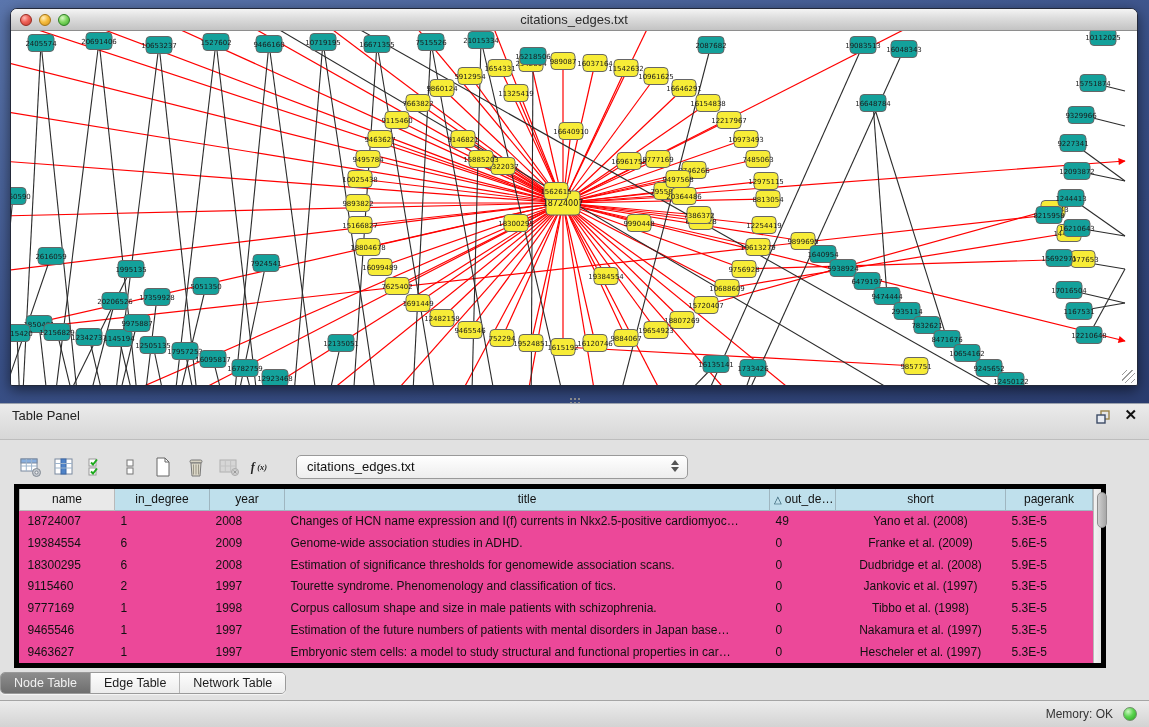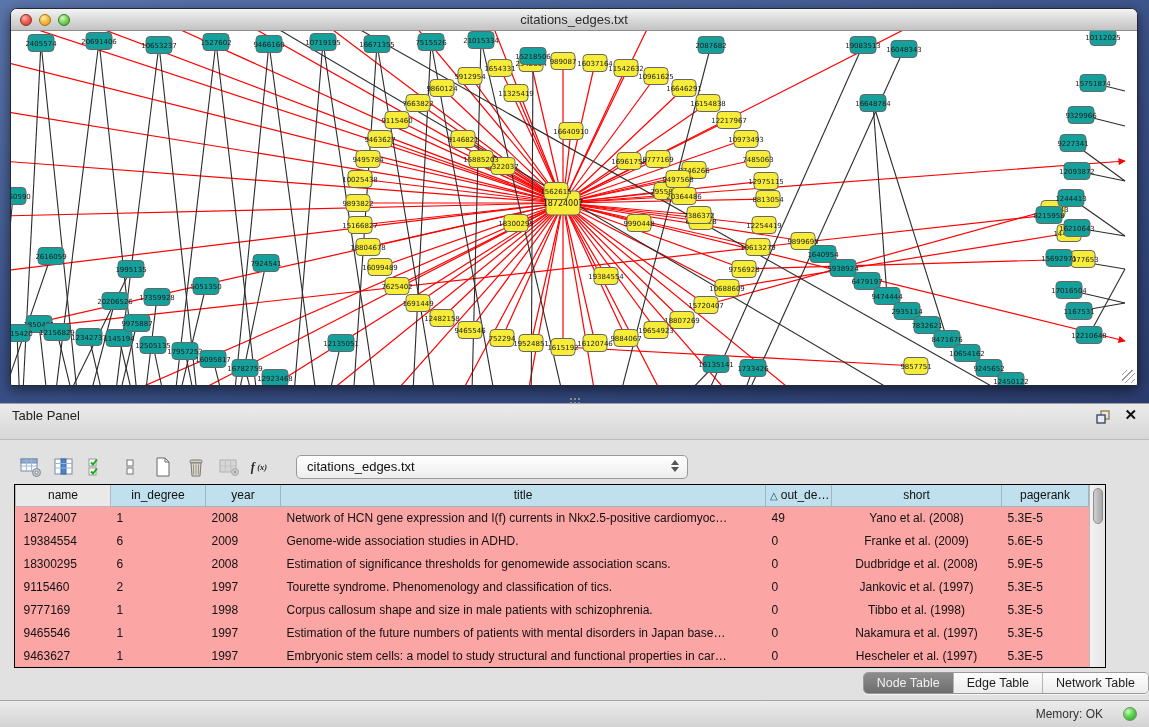--- a/index.html
+++ b/index.html
@@ -46,46 +46,46 @@
           background:transparent; border:none; }
   .combo { position:relative; margin-left:14px; width:392px; height:24px;
            background:linear-gradient(#ffffff,#ededed); border:1px solid #999; border-radius:5px;
            font-size:13px; color:#111; line-height:22px; padding-left:10px; }
   .combo-arrows { position:absolute; right:8px; top:4px; display:flex; flex-direction:column; gap:2px; }
   .combo-arrows i { width:0; height:0; border-left:4px solid transparent; border-right:4px solid transparent; }
   .combo-arrows i.up { border-bottom:5px solid #555; }
   .combo-arrows i.down { border-top:5px solid #555; }
 
   .table-wrap { position:absolute; left:14px; top:80px; width:1092px; height:184px;
-                background:#fca5a5; border:1px solid #000000; display:flex; }
+                background:#ec4899; border:5px solid #000000; display:flex; }
   table { border-collapse:collapse; table-layout:fixed; width:1073px; font-size:12px; color:#111; }
   th { height:21px; background:#bfe0ec; border:1px solid #9fb6c0; border-top:none;
        font-weight:normal; text-align:center; overflow:hidden; white-space:nowrap; padding:0 4px; font-size:12px; }
   th.name-col { background:#e9e9e9; border-color:#b9b9b9; }
   th .sort-tri { font-size:10px; margin-right:3px; color:#1b4a5e; }
   td { height:16px; padding:0 6px; white-space:nowrap; overflow:hidden; }
   td.c-name { padding-left:8px; }
   td.c-short { text-align:center; }
   .vscroll { position:relative; width:17px; background:linear-gradient(90deg,#f2f2f2,#e6e6e6);
              border-left:1px solid #b8b8b8; }
   .vthumb { position:absolute; left:3px; top:3px; width:10px; height:36px; border-radius:5px;
             background:linear-gradient(90deg,#cfcfcf,#a7a7a7); border:1px solid #8f8f8f; }
 
-  .tabs-row { position:absolute; left:0; top:268px; width:100%; display:flex; justify-content:flex-end; }
+  .tabs-row { position:absolute; left:0; top:268px; width:100%; display:flex; justify-content:flex-start; }
   .seg-group { display:inline-flex; border:1px solid #9a9a9a; border-radius:5px; overflow:hidden;
                box-shadow:0 1px 1px rgba(255,255,255,.7); }
   .seg { padding:3px 13px; font-size:12.5px; background:linear-gradient(#fdfdfd,#ececec);
          color:#1c1c1c; border-left:1px solid #b5b5b5; }
   .seg:first-child { border-left:none; }
   .seg.active { background:linear-gradient(#8d8d8d,#6e6e6e); color:#f0f0f0; }
 
   
   .statusbar { position:absolute; left:0; bottom:0; width:1149px; height:27px;
                background:linear-gradient(#ececec,#d3d3d3); border-top:1px solid #a5a5a5;
-               display:flex; align-items:center; justify-content:flex-end; padding-right:12px; gap:20px; }
+               display:flex; align-items:center; justify-content:flex-end; padding-right:12px; gap:10px; }
   .mem-label { font-size:12px; color:#333; }
   .mem-dot { width:14px; height:14px; border-radius:50%;
              background:radial-gradient(circle at 35% 30%, #cdf7c2, #5ad44f 45%, #25a21d);
              border:1px solid #6f8f6a; }
 </style>
 </head>
 <body>
 
 <div class="desktop">
 
@@ -854,21 +854,21 @@
               <th><span class="sort-tri">△</span>out_de…</th>
               <th>short</th>
               <th>pagerank</th>
             </tr>
           </thead>
         <tbody id="table-body">
             <tr>
               <td class="c-name">18724007</td>
               <td class="c-num">1</td>
               <td class="c-year">2008</td>
-              <td class="c-title">Network of HCN gene expression and I(f) currents in Nkx2.5-positive cardiomyoc…</td>
+              <td class="c-title">Changes of HCN name expression and I(f) currents in Nkx2.5-positive cardiomyoc…</td>
               <td class="c-out">49</td>
               <td class="c-short">Yano et al. (2008)</td>
               <td class="c-rank">5.3E-5</td>
             </tr>
             <tr>
               <td class="c-name">19384554</td>
               <td class="c-num">6</td>
               <td class="c-year">2009</td>
               <td class="c-title">Genome-wide association studies in ADHD.</td>
               <td class="c-out">0</td>

